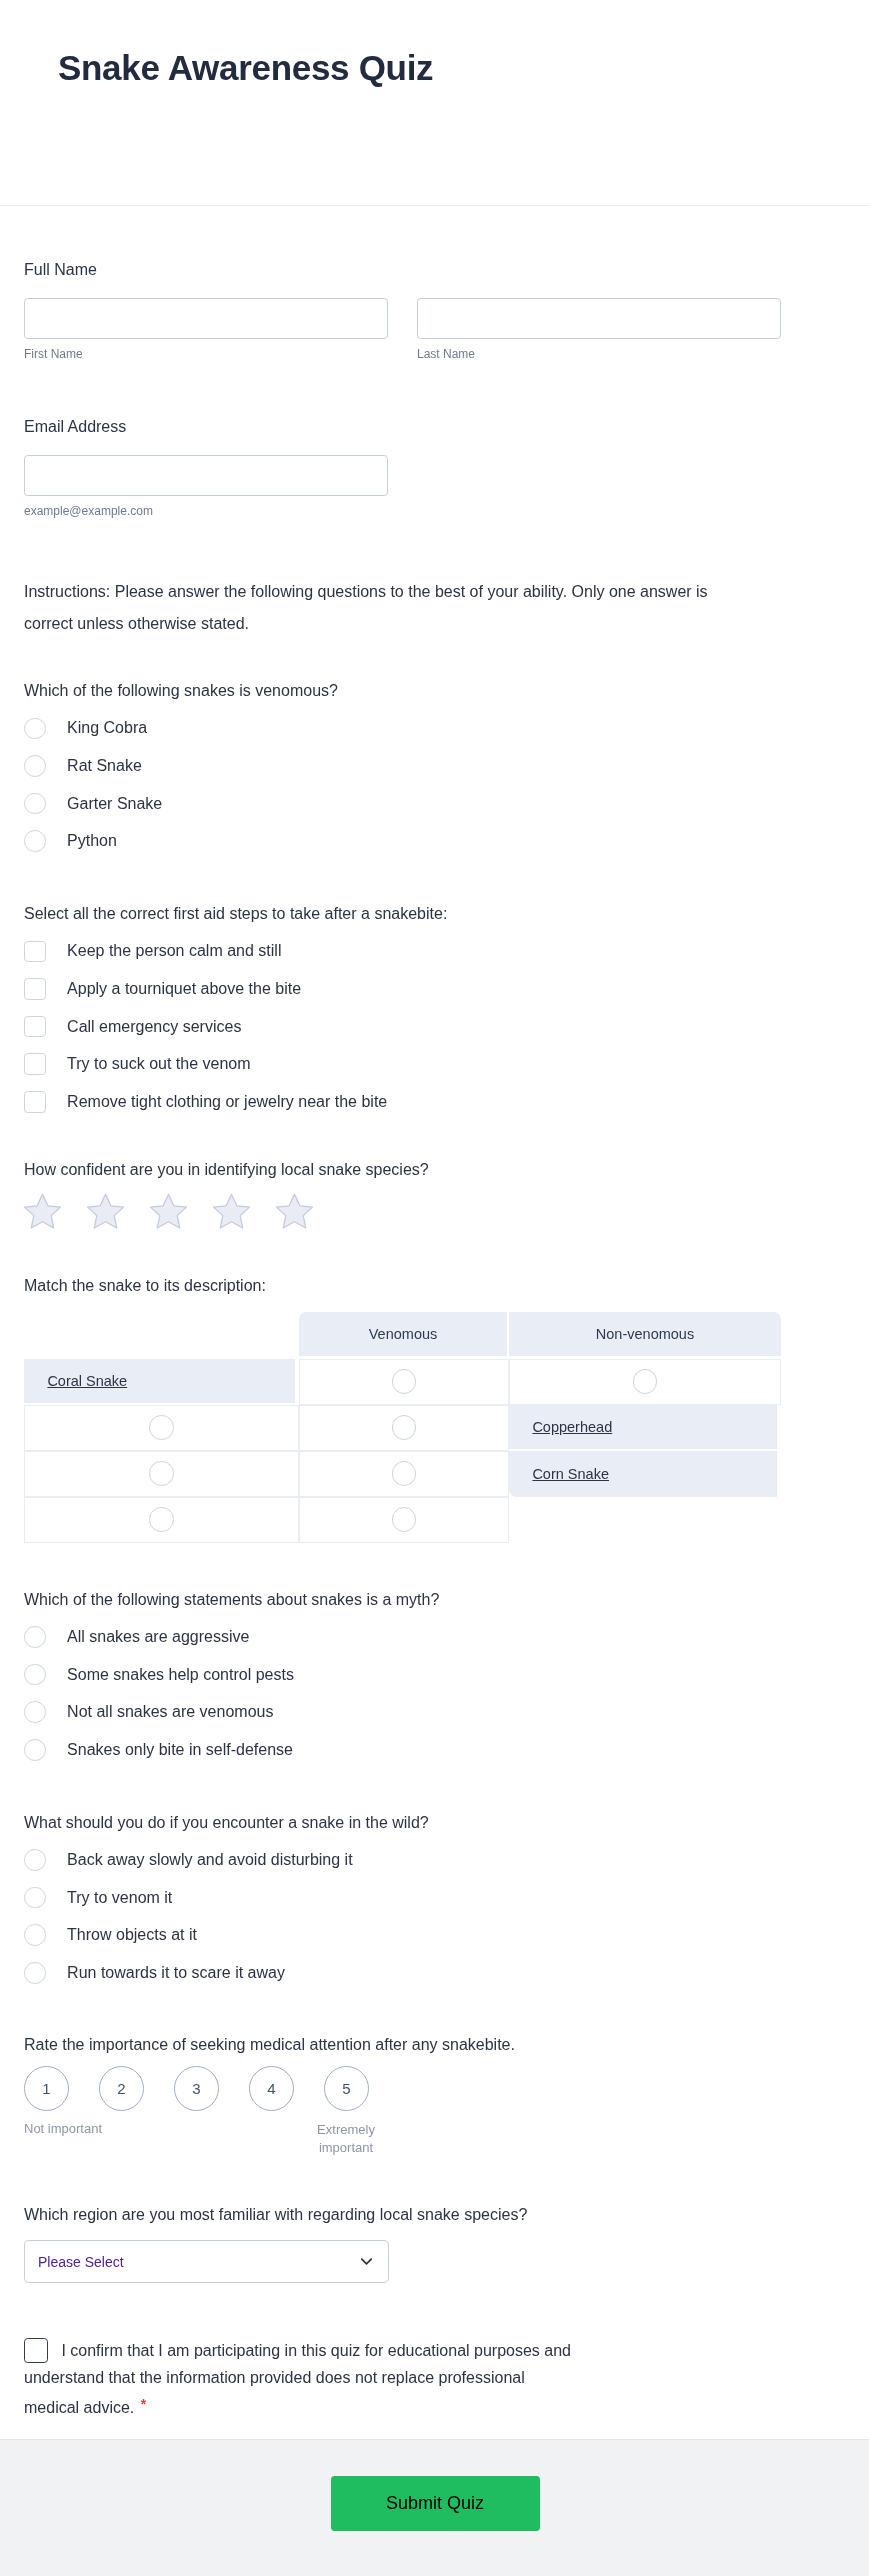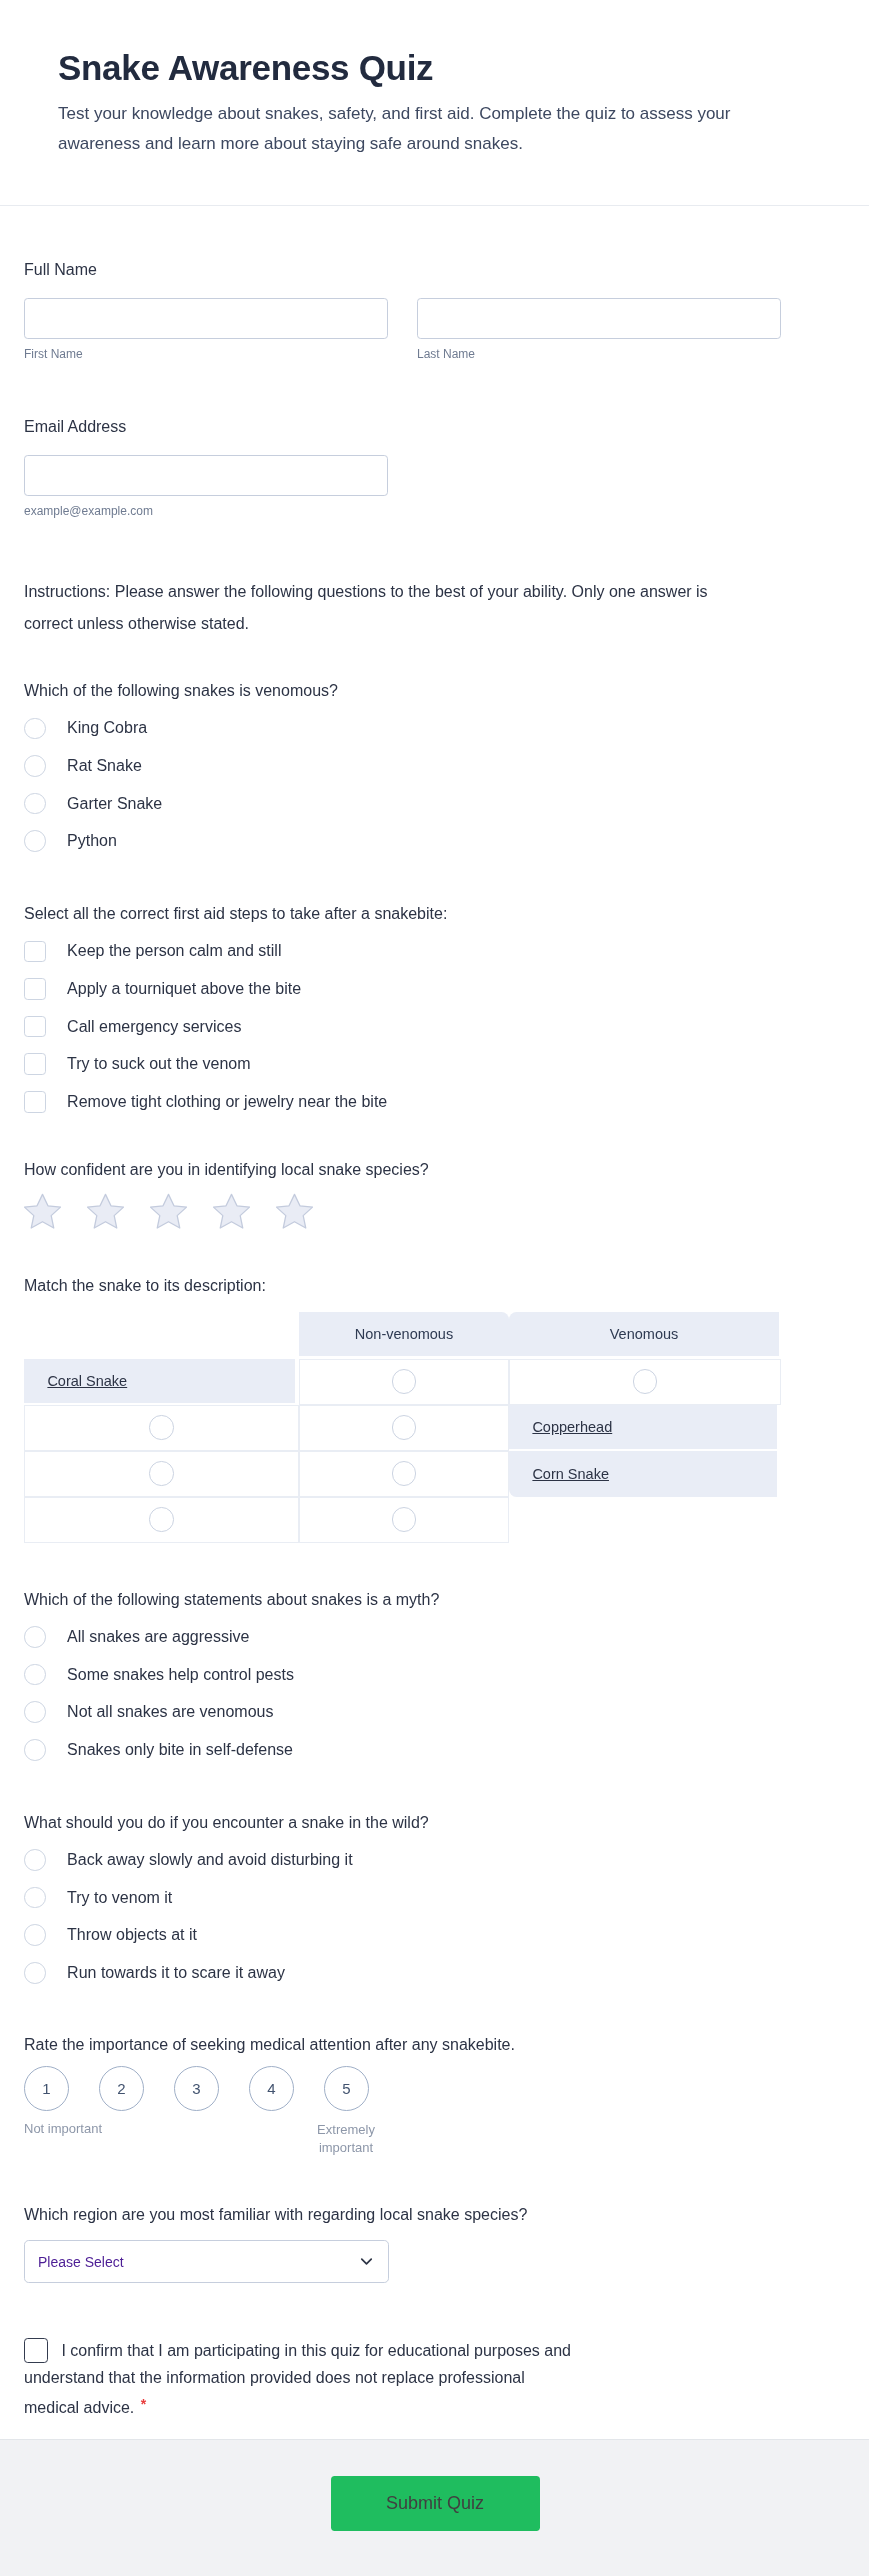--- a/index.html
+++ b/index.html
@@ -56,30 +56,29 @@
   .selectbox{box-sizing:border-box;width:365px;height:43px;border:0.9px solid #c6cedd;border-radius:4.7px;margin-top:15px;display:flex;align-items:center;justify-content:space-between;padding:0 13px;background:#fff;cursor:pointer;}
   .selectbox .ph{font-size:14px;color:#4c1d95;}
 
   
   .confirm{margin-top:54px;font-size:16px;line-height:27px;color:#2c3345;max-width:677px;}
   .cbox{float:left;width:22.4px;height:22.4px;box-sizing:content-box;border:1.9px solid #343c4f;border-radius:3.7px;margin:0.9px 13px 0 0;background:#fff;cursor:pointer;}
   .req{color:#e93c3c;margin-left:6.5px;font-weight:700;font-size:14px;vertical-align:3.7px;}
 
   
   footer{box-sizing:border-box;height:137px;background:#f1f2f4;border-top:0.9px solid #e3e6ea;}
-  .submit{display:block;margin:36px auto 0;width:209px;height:55px;background:#1fbd5f;border:none;border-radius:3.7px;color:#404040;font-size:18px;font-family:inherit;cursor:pointer;}
+  .submit{display:block;margin:36px auto 0;width:209px;height:55px;background:#1fbd5f;border:none;border-radius:3.7px;color:#000000;font-size:18px;font-family:inherit;cursor:pointer;}
 </style>
 </head>
 <body>
 
 <div class="page">
 
   <div class="hdr">
     <h1 class="title">Snake Awareness Quiz</h1>
-    <p class="subtitle">Test your knowledge about snakes, safety, and first aid. Complete the quiz to assess your awareness and learn more about staying safe around snakes.</p>
   </div>
 
   <main>
 
     <section class="mt58">
       <div class="qlabel">Full Name</div>
       <div class="namerow">
         <input class="ti" type="text" value="" style="">
         <input class="ti" type="text" value="" style="">
       </div>
@@ -165,22 +164,22 @@
         <svg class="star" viewBox="0 0 40 38">
             <polygon points="20,1 25.9,13.4 39.5,14.8 29.4,24 32.2,37.4 20,30.6 7.8,37.4 10.6,24 0.5,14.8 14.1,13.4" fill="#e9ecf5" stroke="#c3cbdd" stroke-width="1.4" stroke-linejoin="round"></polygon>
           </svg>
       </div>
     </section>
 
     <section class="mt50">
       <div class="qlabel">Match the snake to its description:</div>
       <div class="matrix">
         <div></div>
+        <div class="mh mh1">Venomous</div>
         <div class="mh mh2">Non-venomous</div>
-        <div class="mh mh1">Venomous</div>
 
         <div class="mlab">Coral Snake</div>
         <div class="mc">
             <span class="mradio"></span>
           </div>
         <div class="mc">
             <span class="mradio"></span>
           </div>
 
         <div class="mc">

